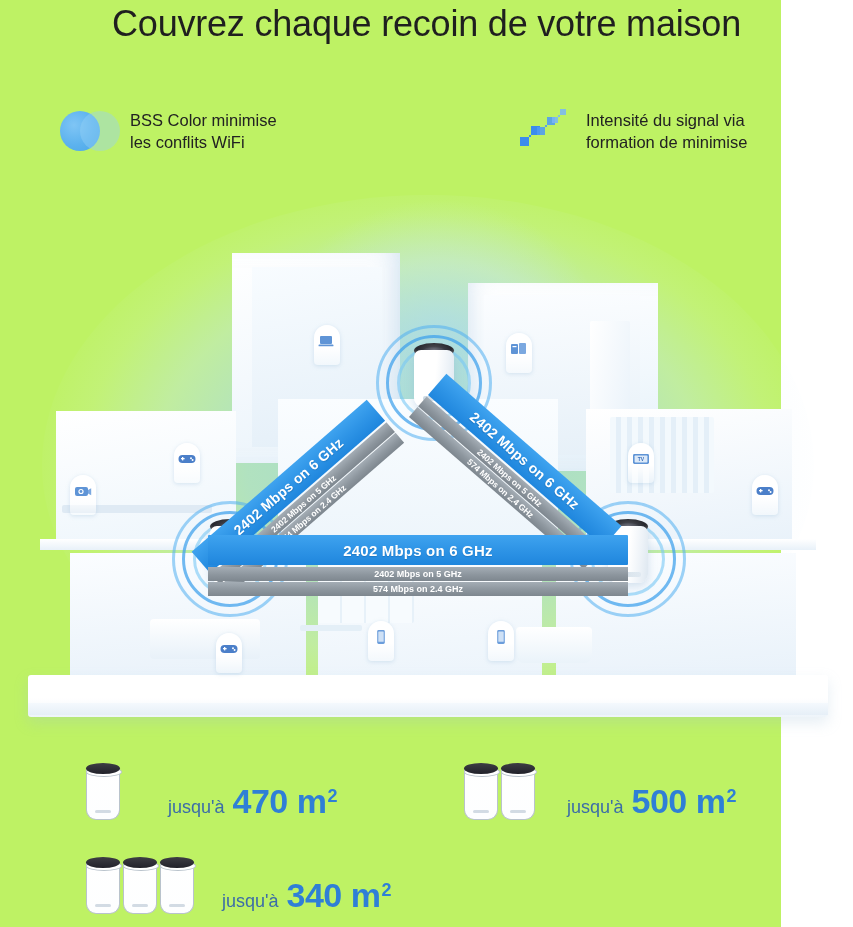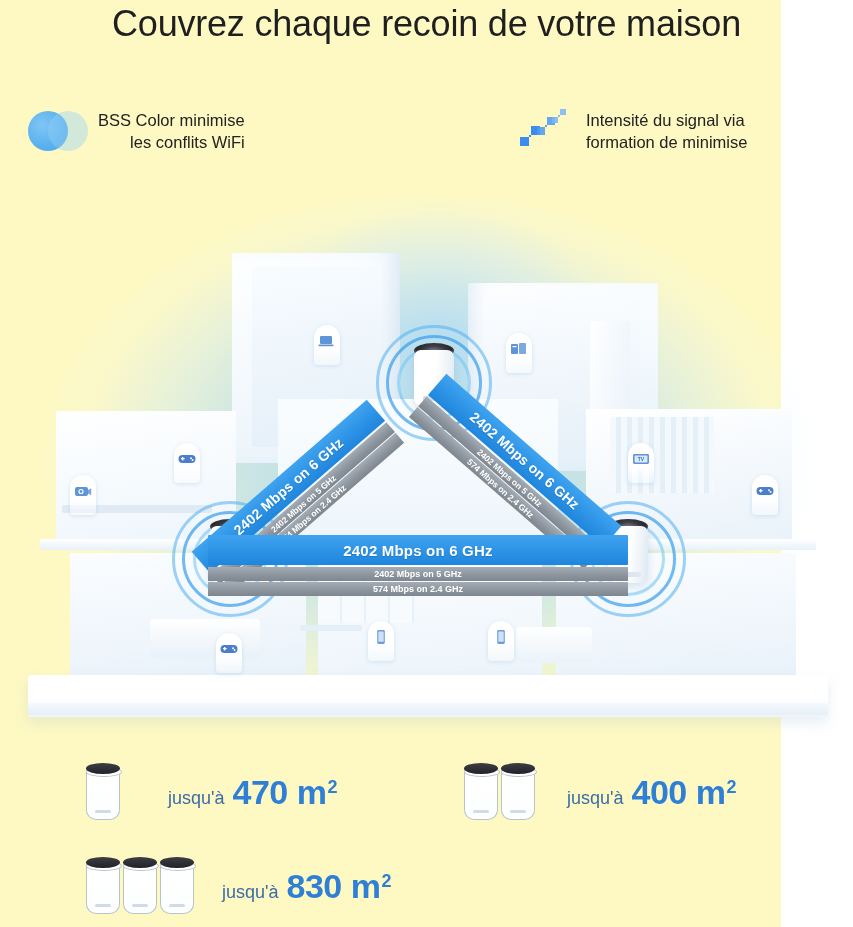--- a/index.html
+++ b/index.html
@@ -2,34 +2,34 @@
 <html><head>
 <meta charset="utf-8">
 <style>
   * { box-sizing: border-box; margin: 0; padding: 0; }
   html, body {
     width: 853px; height: 927px;
     background: #ffffff;
     font-family: "Liberation Sans", sans-serif;
     overflow: hidden;
   }
-  .page { position: relative; width: 781px; height: 927px; background:#fef9c3; }
+  .page { position: relative; width: 781px; height: 927px; background:#bef264; }
 
   
   .title {
     position: absolute; top: 2px; left: 0; width: 853px;
     text-align: center;
     font-size: 36px; font-weight: 400; color: #1f1f1f;
     letter-spacing: -0.2px; line-height: 44px;
   }
 
   
   .features { position: absolute; top: 103px; left: 0; width: 853px; height: 62px; }
   .feature { position: absolute; display: flex; align-items: center; }
-  .feature.left  { left: 24px; text-align: right; }
+  .feature.left  { left: 56px; }
   .feature.right { left: 512px; }
   .feature .ficon { position: relative; width: 74px; height: 56px; flex: 0 0 74px; }
   .feature .flabel {
     font-size: 16.5px; line-height: 22px; color: #222; font-weight: 400;
     white-space: pre-line;
   }
 
   
   .bss-a, .bss-b { position:absolute; top: 8px; border-radius: 50%; }
   .bss-a { left: 4px;  width: 40px; height: 40px;
@@ -124,21 +124,21 @@
   }
   .band .lane5, .band .lane24 {
     position:absolute; left:0; width:100%;
     background: linear-gradient(180deg,#a4adb5 0%, #8d969e 55%, #7e878f 100%);
     color:#fff; font-weight: 600;
     display:flex; align-items:center; justify-content:center;
   }
 
   
   .coverage { position:absolute; left: 0; top: 745px; width: 853px; height: 182px; }
-  .cov-item { position:absolute; display:flex; align-items:center; }
+  .cov-item { position:absolute; display:flex; align-items:flex-end; }
   .cov-units { display:flex; align-items:flex-end; gap: 3px; }
   .unit { position:relative; width: 34px; height: 58px; }
   .unit .ucap {
     position:absolute; left:0; top:0; width: 34px; height: 11px; border-radius: 50%;
     background: linear-gradient(180deg,#3d3d44 0%, #22222a 100%);
   }
   .unit .ubody {
     position:absolute; left:0; top: 5px; width: 34px; height: 52px;
     border:1.4px solid #b9c3cc; border-top: none;
     border-radius: 3px 3px 10px 10px;
@@ -424,21 +424,21 @@
             <div class="ubrand"></div>
         </div>
         <div class="unit">
           <div class="ubody"></div>
             <div class="ucap"></div>
             <div class="ubrand"></div>
         </div>
       </div>
       <div class="cov-text" style="margin-left:32px;">
         <span class="cov-pre">jusqu'à</span>
-        <span class="cov-num">400</span>
+        <span class="cov-num">500</span>
         <span class="cov-num" style="margin-left:9px;">m</span>
         <span class="cov-sup">2</span>
       </div>
     </div>
 
     <div class="cov-item" style="left:86px; top:112px;">
       <div class="cov-units">
         <div class="unit">
           <div class="ubody"></div>
             <div class="ucap"></div>
@@ -450,21 +450,21 @@
             <div class="ubrand"></div>
         </div>
         <div class="unit">
           <div class="ubody"></div>
             <div class="ucap"></div>
             <div class="ubrand"></div>
         </div>
       </div>
       <div class="cov-text" style="margin-left:28px;">
         <span class="cov-pre">jusqu'à</span>
-        <span class="cov-num">830</span>
+        <span class="cov-num">340</span>
         <span class="cov-num" style="margin-left:9px;">m</span>
         <span class="cov-sup">2</span>
       </div>
     </div>
 
   </div>
 
 </div>
 
 </body></html>

